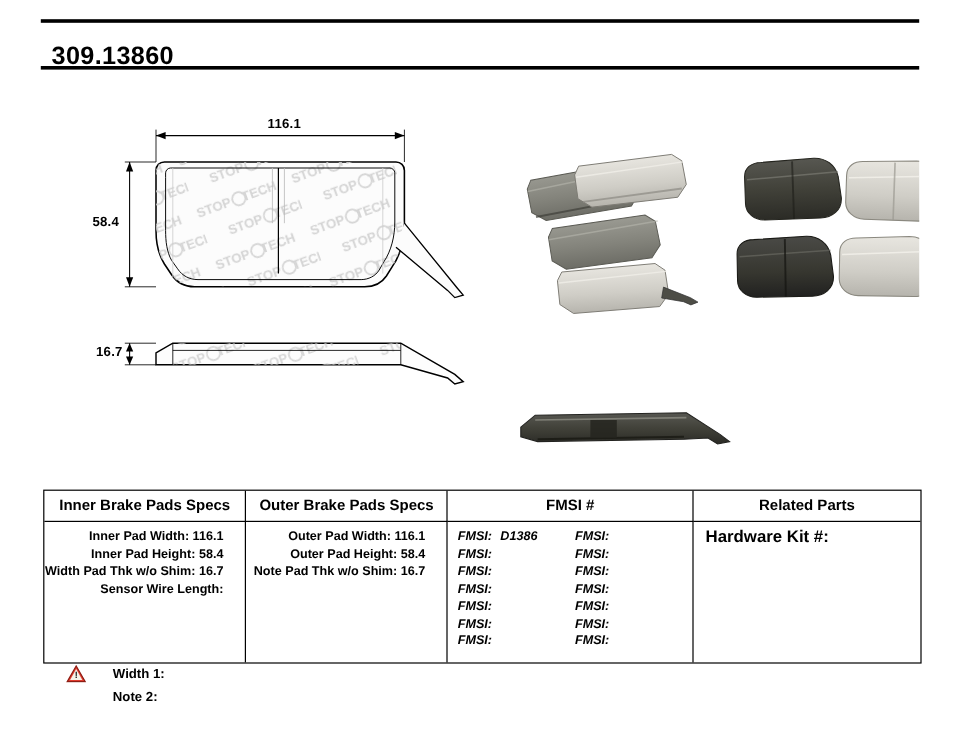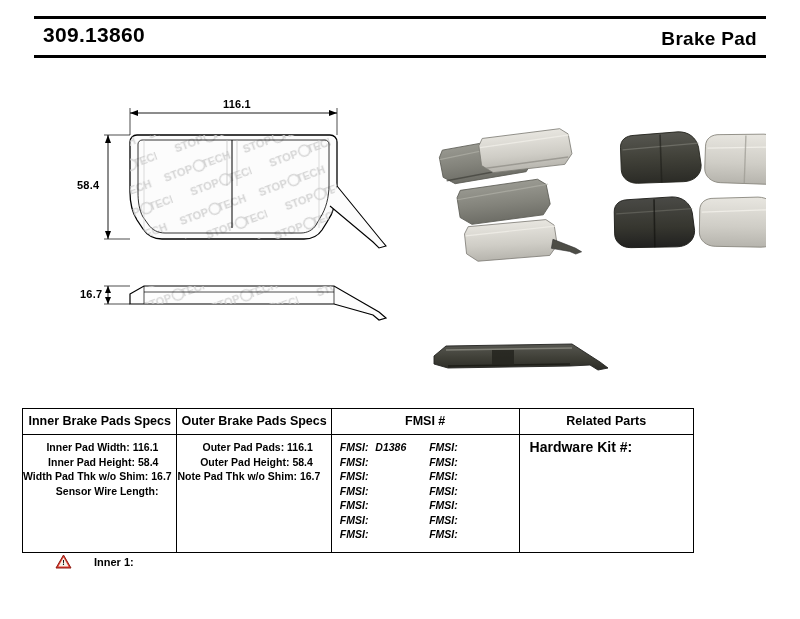--- a/index.html
+++ b/index.html
@@ -29,21 +29,21 @@
     top: 16px;
     width: 732px;
     height: 42px;
     border-top: 3px solid #000;
     border-bottom: 3px solid #000;
     box-sizing: border-box;
   }
   .header .part-number {
     position: absolute;
     left: 9px;
-    top: 4px;
+    top: 16px;
     font-size: 21px;
     font-weight: bold;
     letter-spacing: 0.3px;
   }
   .header .doc-title {
     position: absolute;
     right: 9px;
     top: 9px;
     font-size: 19px;
     font-weight: bold;
@@ -64,23 +64,23 @@
     font-size: 11px;
     font-weight: bold;
     letter-spacing: 0.2px;
     background: #fff;
     padding: 0 3px;
   }
 
   
   .specs {
     position: absolute;
-    left: 22px;
+    left: 36px;
     top: 408px;
-    width: 672px;
+    width: 732px;
     border: 1.5px solid #000;
     box-sizing: border-box;
   }
   .specs table {
     border-collapse: collapse;
     width: 100%;
     table-layout: fixed;
   }
   .specs th {
     font-size: 12.5px;
@@ -162,21 +162,20 @@
   
   .abs { position: absolute; }
 </style>
 </head>
 <body>
 
 <div id="sheet">
 
   <div class="header">
     <div class="part-number">309.13860</div>
-    <div class="doc-title">Brake Pad</div>
   </div>
 
   <div class="drawing-area">
 
     <svg class="abs" style="left:0px; top:0px;" width="400" height="320" viewBox="0 0 400 320">
       <defs>
         <pattern id="wm" width="84" height="46" patternUnits="userSpaceOnUse" patternTransform="rotate(-20)">
           <text x="0" y="16" font-family="Liberation Sans, sans-serif" font-size="11" font-weight="bold" fill="#d0d0d0">STOP</text>
           <text x="40" y="16" font-family="Liberation Sans, sans-serif" font-size="11" font-weight="bold" fill="#d0d0d0">TECH</text>
           <circle cx="37" cy="12" r="5.5" fill="none" stroke="#d0d0d0" stroke-width="1.4"></circle>
@@ -354,21 +353,21 @@
               <span class="val">16.7</span>
             </div>
             <div class="spec-line">
               <span>Sensor Wire Length:</span>
               <span class="val"></span>
             </div>
           </td>
 
           <td>
             <div class="spec-line">
-              <span>Outer Pad Pads:</span>
+              <span>Outer Pad Width:</span>
               <span class="val">116.1</span>
             </div>
             <div class="spec-line">
               <span>Outer Pad Height:</span>
               <span class="val">58.4</span>
             </div>
             <div class="spec-line">
               <span>Note Pad Thk w/o Shim:</span>
               <span class="val">16.7</span>
             </div>
@@ -452,17 +451,21 @@
 
   <div class="notes">
     <div class="note-row">
       <div class="note-icon">
         <svg width="17" height="15" viewBox="0 0 17 15">
           <polygon points="8.5,1 16,14 1,14" fill="#e23b2e" stroke="#8c1d14" stroke-width="1"></polygon>
           <polygon points="8.5,3.6 13.6,12.6 3.4,12.6" fill="#f5f2e8"></polygon>
           <text x="8.5" y="11.4" font-family="Liberation Sans, sans-serif" font-size="7.5" font-weight="bold" fill="#111" text-anchor="middle">!</text>
         </svg>
       </div>
-      <div class="note-text">Inner 1:</div>
+      <div class="note-text">Width 1:</div>
+    </div>
+    <div class="note-row">
+      <div class="note-icon"></div>
+      <div class="note-text">Note 2:</div>
     </div>
   </div>
 
 </div>
 
 </body></html>

